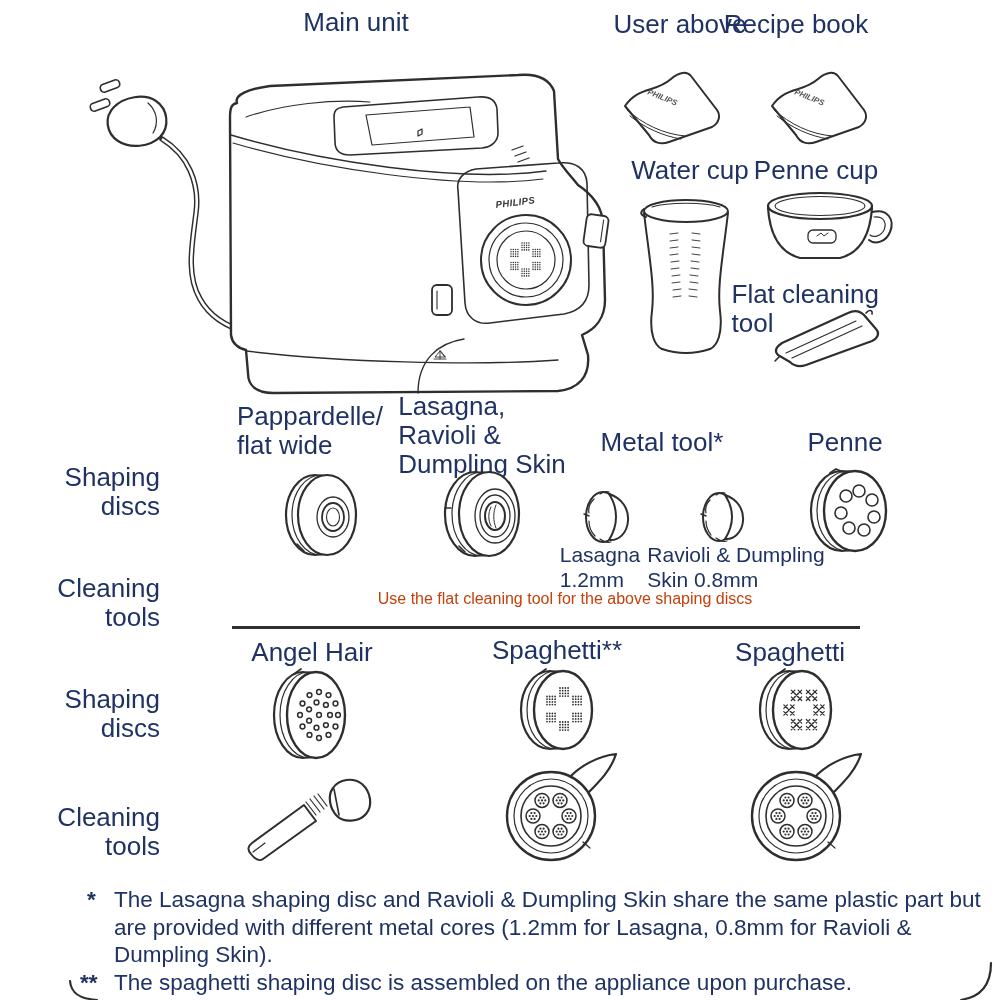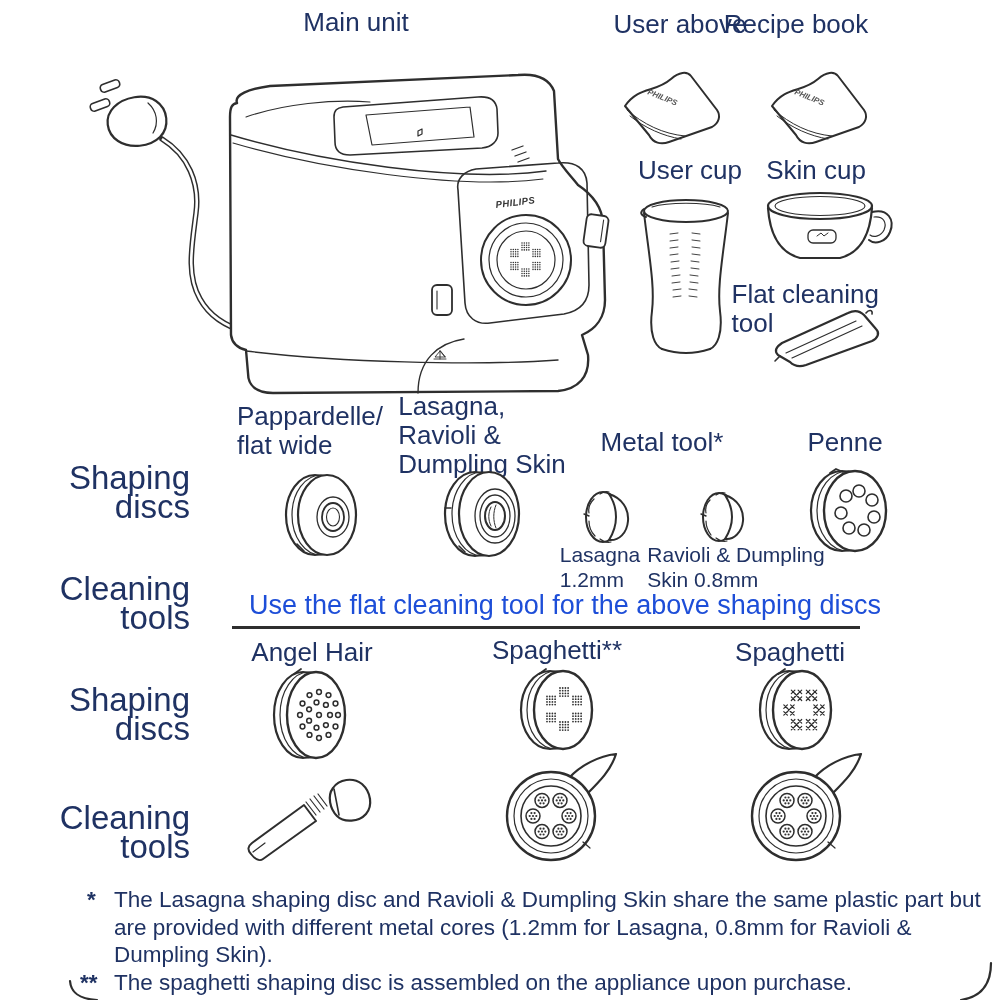--- a/index.html
+++ b/index.html
@@ -13,24 +13,24 @@
   svg *{vector-effect:non-scaling-stroke;}
   .ln{stroke:#2e2e2e;fill:none;stroke-linecap:round;stroke-linejoin:round;}
   .w{fill:#ffffff;}
   .lbl{
     position:absolute;white-space:pre-line;
     transform:translateX(-50%);
     font-size:26px;line-height:29px;color:#1f3263;
   }
   .lbl.small{font-size:21px;line-height:25px;}
   .side{
-    position:absolute;right:810px;text-align:right;white-space:pre-line;
-    font-size:33px;line-height:29px;color:#1f3263;
+    position:absolute;right:840px;text-align:right;white-space:pre-line;
+    font-size:26px;line-height:29px;color:#1f3263;
   }
-  .note{position:absolute;transform:translateX(-50%);font-size:27px;white-space:nowrap;color:#1d4ed8;}
+  .note{position:absolute;transform:translateX(-50%);font-size:16px;white-space:nowrap;color:#c2410c;}
   .divider{position:absolute;left:232px;top:626px;width:628px;height:2.5px;background:#2e2e2e;}
   .footnotes{position:absolute;left:80px;top:886px;width:906px;font-size:22.5px;line-height:27.5px;color:#1f3263;}
   .foot{display:flex;align-items:flex-start;}
   .foot .mk{flex:0 0 34px;font-weight:bold;}
   .foot.one .mk{text-indent:7px;}
   .foot .tx{flex:1;}
 </style>
 </head>
 <body>
 
@@ -76,22 +76,22 @@
         <circle cx="1.6" cy="-2.9" r="1.1"></circle>
           <circle cx="-1.6" cy="-2.9" r="1.1"></circle>
       </g>
     </g>
   </defs>
 </svg>
 
 <div class="lbl" style="left:356px;top:8px">Main unit</div>
 <div class="lbl" style="left:680px;top:10px">User above</div>
 <div class="lbl" style="left:796px;top:10px">Recipe book</div>
-<div class="lbl" style="left:690px;top:156px">User cup</div>
-<div class="lbl" style="left:816px;top:156px">Skin cup</div>
+<div class="lbl" style="left:690px;top:156px">Water cup</div>
+<div class="lbl" style="left:816px;top:156px">Penne cup</div>
 <div class="lbl" style="left:821px;top:280px">Flat cleaning tool</div>
 
 <svg style="left:88px;top:55px" width="530" height="345" viewBox="0 0 530 345">
 
   <g>
     <path class="ln" stroke-width="5.5" d="M74,84 C100,100 112,128 108,158 C104,190 98,220 112,244 C122,262 140,272 158,277"></path>
     <path d="M74,84 C100,100 112,128 108,158 C104,190 98,220 112,244 C122,262 140,272 158,277" stroke="#fff" stroke-width="2.6" fill="none"></path>
   </g>
 
   <g>

